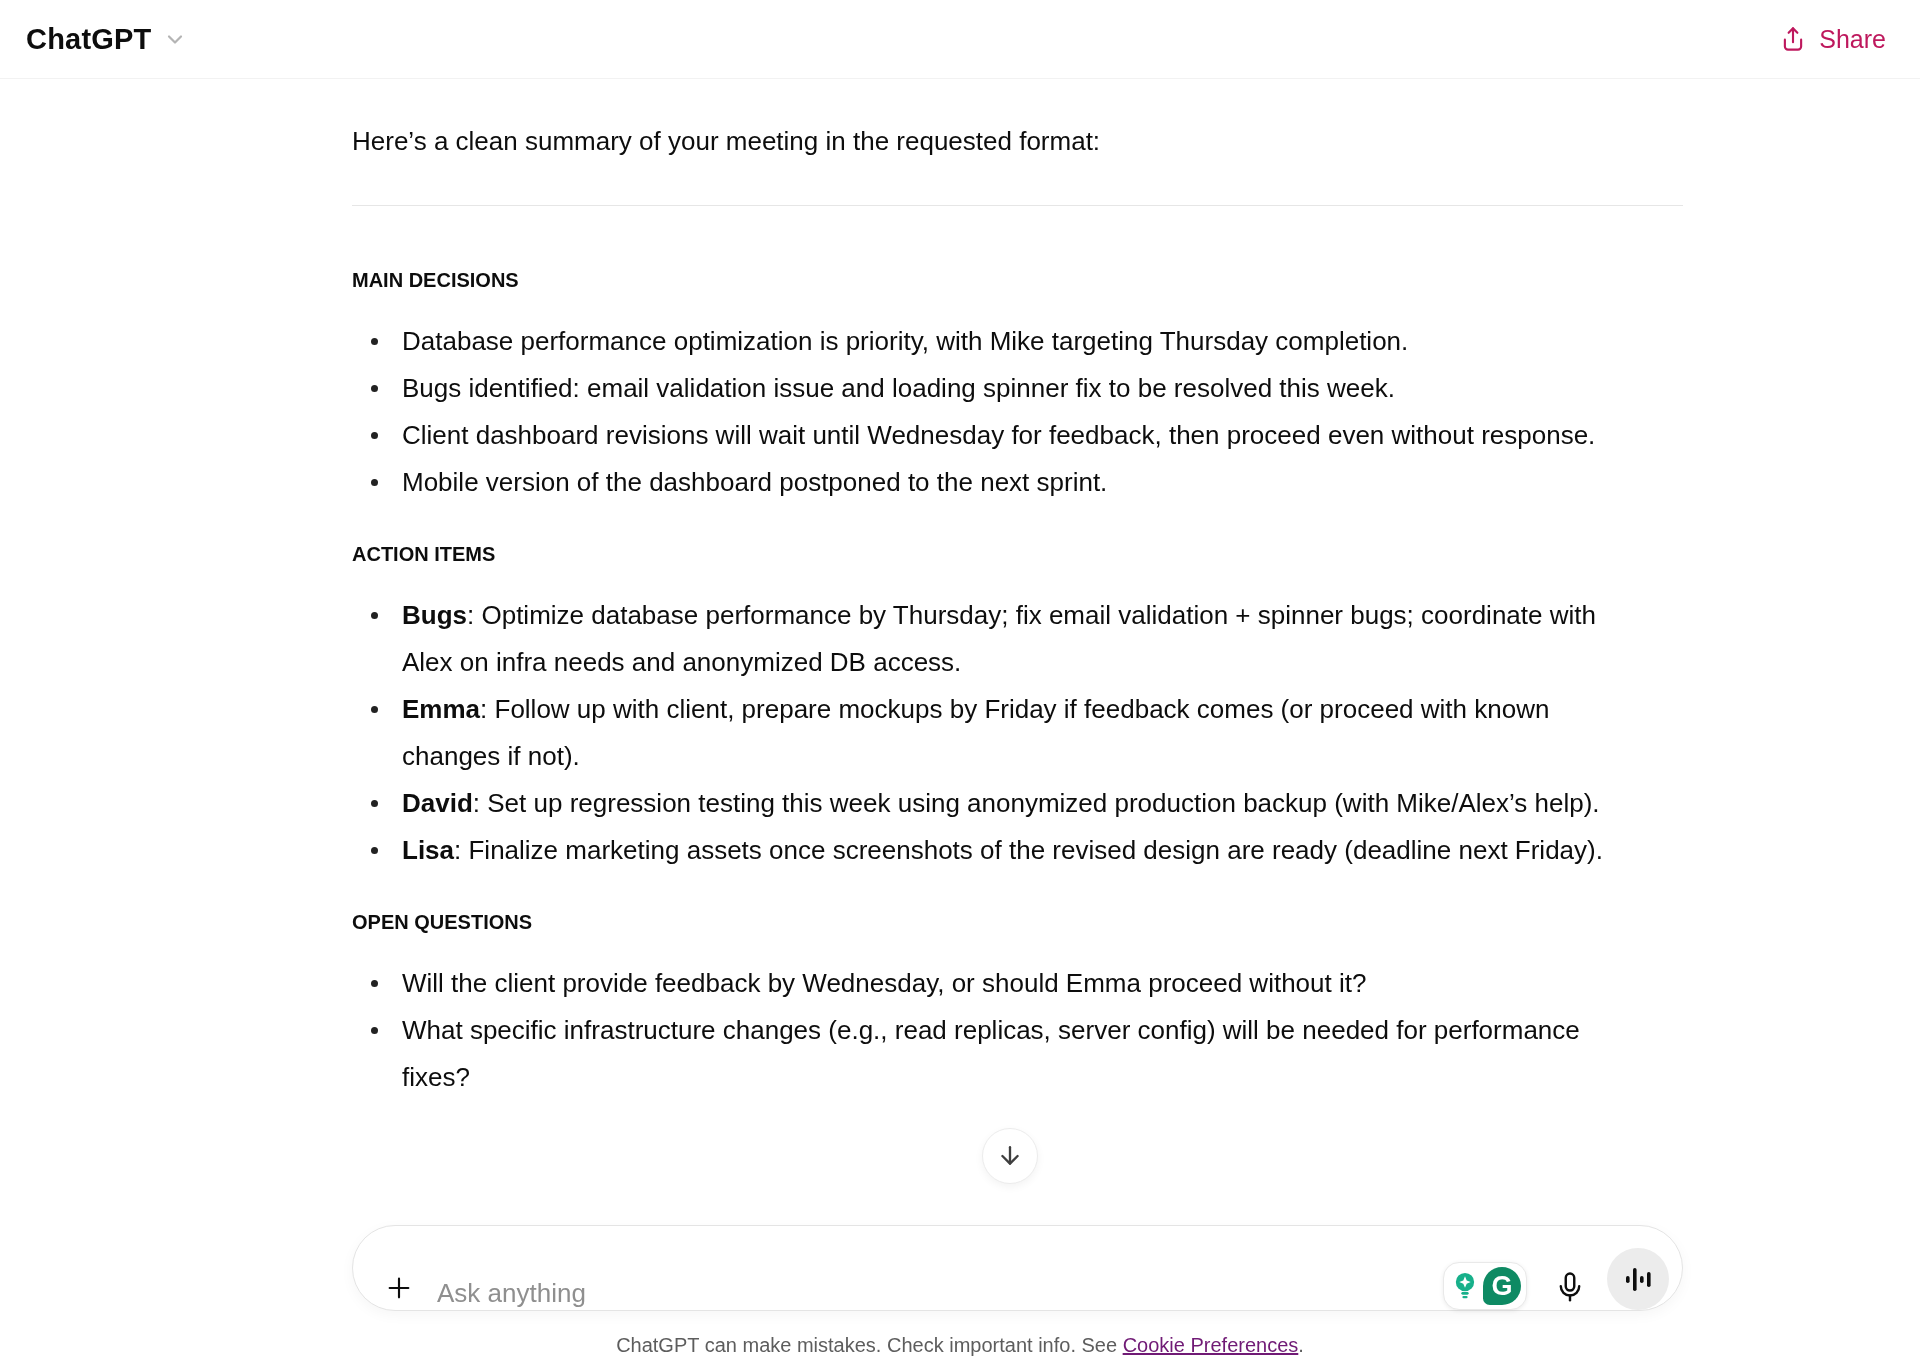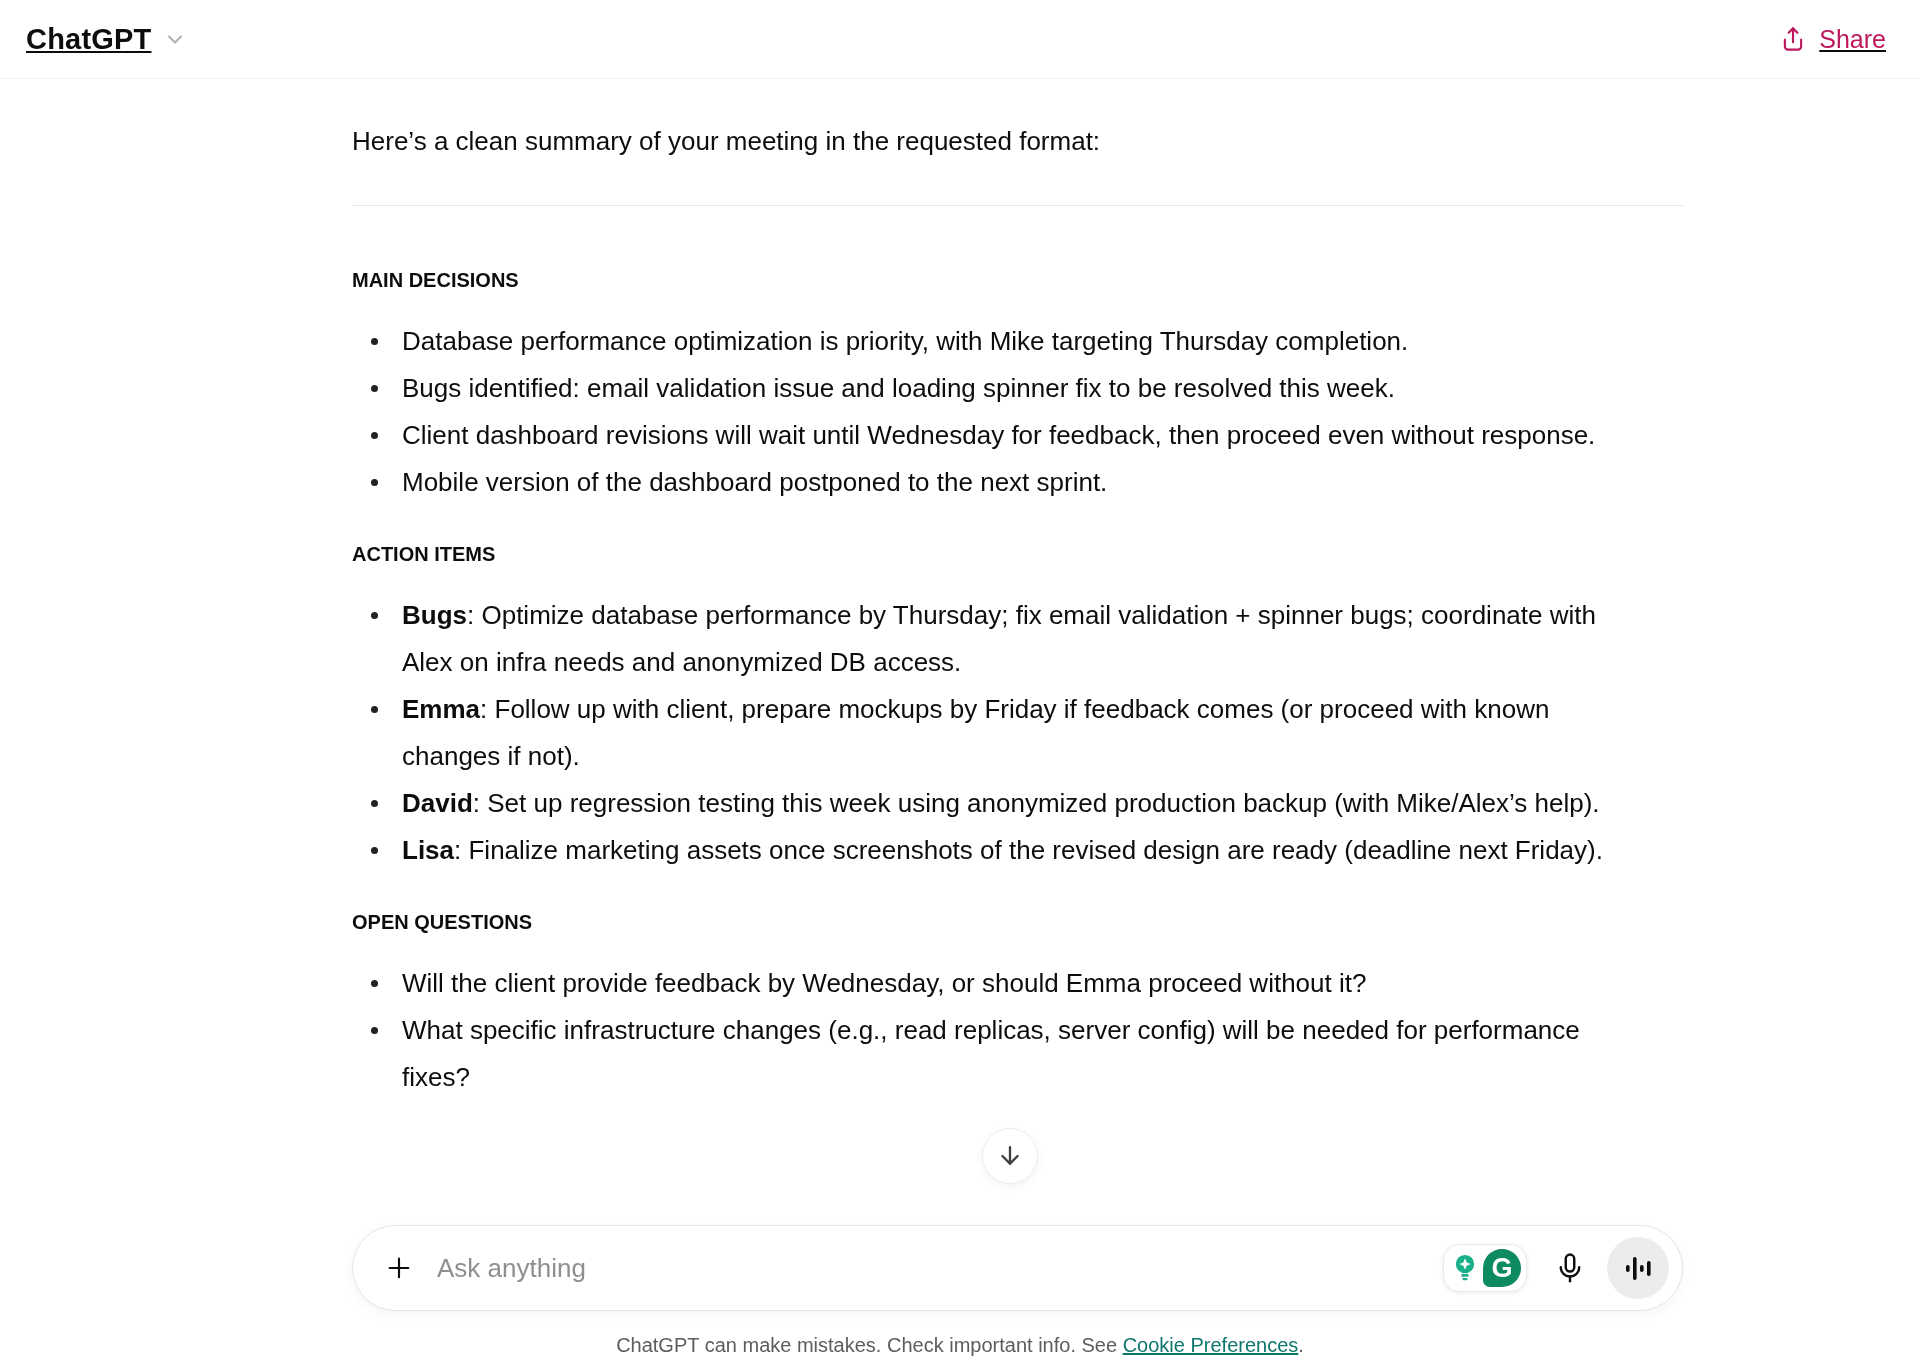--- a/index.html
+++ b/index.html
@@ -8,21 +8,21 @@
     width:1920px; height:1363px; position:relative; overflow:hidden;
     background:#ffffff; color:#0d0d0d;
     font-family:"Liberation Sans","DejaVu Sans",sans-serif;
   }
 
   
   .header {
     position:absolute; top:0; left:0; width:1920px; height:79px;
     background:#fff; border-bottom:1px solid #f2f2f2;
     display:flex; align-items:center; justify-content:space-between;
-    padding:0 24px 0 26px; z-index:30;text-decoration:underline;
+    padding:0 24px 0 26px; z-index:30;
   }
   .brand { display:flex; align-items:center; gap:12px; cursor:pointer; }
   .brand-label { font-size:29px; font-weight:700; letter-spacing:.2px; }
   .chevron { color:#b4b4b4; display:flex; }
   .share-btn {
     display:flex; align-items:center; gap:11px; font-size:25px; font-weight:400;
     background:none; border:0; color:#be185d; cursor:pointer;
     font-family:inherit; padding:8px 10px; border-radius:12px;
   }
 
@@ -50,21 +50,21 @@
     box-shadow:0 3px 8px rgba(0,0,0,.05);
     display:flex; align-items:center; justify-content:center;
     cursor:pointer; z-index:10; color:#3f3f3f;
   }
 
   
   .composer {
     position:absolute; left:352px; top:1225px; width:1331px; height:86px;
     background:#fff; border:1px solid #e4e4e4; border-radius:43px;
     box-shadow:0 4px 14px rgba(0,0,0,.04);
-    display:flex; align-items:center; padding:0 13px 0 24px; z-index:20;
+    display:flex; align-items:flex-end; padding:0 13px 0 24px; z-index:20;
   }
   .icon-btn {
     background:none; border:0; padding:0; cursor:pointer; color:#0d0d0d;
     display:flex; align-items:center; justify-content:center;
   }
   .plus-btn { width:44px; height:44px; border-radius:50%; }
   .composer input {
     flex:1; border:0; outline:none; font-size:26px; margin-left:14px;
     color:#0d0d0d; font-family:inherit; background:transparent;
   }
@@ -86,21 +86,21 @@
     width:62px; height:62px; border-radius:50%; background:#ececec;
     border:0; cursor:pointer; display:flex; align-items:center; justify-content:center;
     color:#0d0d0d;
   }
 
   
   .footer {
     position:absolute; left:0; top:1334px; width:1920px;
     text-align:center; font-size:20px; color:#5d5d5d;
   }
-  .footer a { color:#0f766e; text-decoration:underline; cursor:pointer; }
+  .footer a { color:#701a75; text-decoration:underline; cursor:pointer; }
 </style>
 </head>
 <body>
 
 <div class="header">
   <div class="brand">
     <span class="brand-label">ChatGPT</span>
     <span class="chevron">
       <svg width="24" height="24" viewBox="0 0 24 24" fill="none" stroke="currentColor" stroke-width="2.2" stroke-linecap="round" stroke-linejoin="round">
           <path d="m6 9.5 6 6 6-6"></path>

